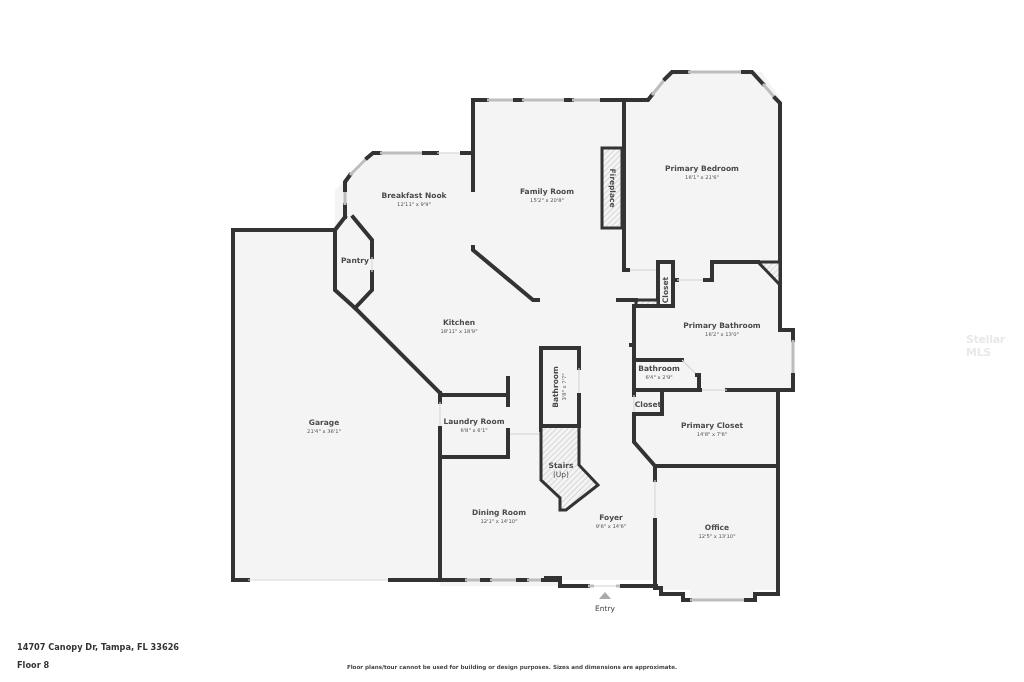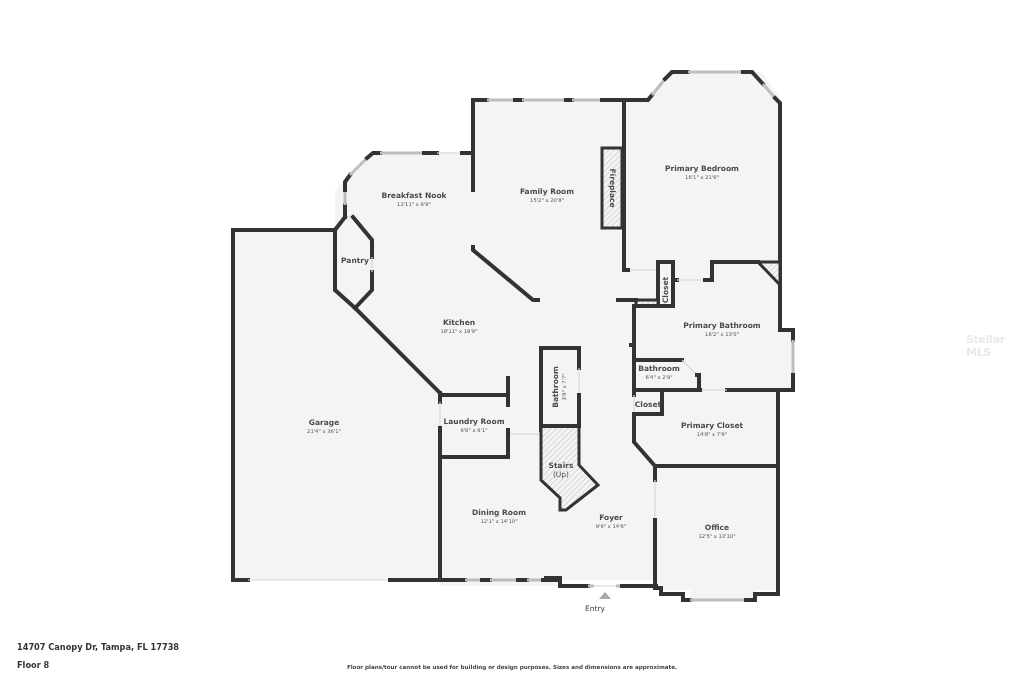--- a/index.html
+++ b/index.html
@@ -10,21 +10,21 @@
   .wall { stroke: #333333; stroke-width: 4; fill: none; stroke-linecap: square; stroke-linejoin: miter; }
   .win { stroke: #bdbdbd; stroke-width: 3; fill: none; }
   .door { stroke: #d8d8d8; stroke-width: 1.2; fill: none; }
   .hatch { fill: url(#hatch); stroke: #333333; stroke-width: 3; }
   .rname { font-family: "DejaVu Sans", sans-serif; font-size: 7.5px; font-weight: bold; fill: #4a4a4a; text-anchor: middle; }
   .rdim  { font-family: "DejaVu Sans", sans-serif; font-size: 5.2px; fill: #555555; text-anchor: middle; }
   .footer-addr { position: absolute; left: 17px; top: 642px; font-size: 8.2px; font-weight: bold; color: #333333; }
   .footer-floor { position: absolute; left: 17px; top: 660px; font-size: 8.2px; font-weight: bold; color: #333333; }
   .disclaimer { position: absolute; left: 0; width: 1024px; top: 664px; text-align: center; font-size: 5.6px; font-weight: bold; color: #444444; }
   .watermark { position: absolute; left: 966px; top: 333px; font-size: 11px; font-weight: bold; color: #e9e9e9; letter-spacing: -0.3px; }
-  .entry-label { position: absolute; left: 585px; top: 604px; width: 40px; text-align: left; font-size: 7.5px; color: #444444; }
+  .entry-label { position: absolute; left: 585px; top: 604px; width: 40px; text-align: center; font-size: 7.5px; color: #444444; }
 </style>
 </head>
 <body>
 
 <svg id="plan" width="1024" height="682" viewBox="0 0 1024 682" xmlns="http://www.w3.org/2000/svg">
   <defs>
     <pattern id="hatch" width="4" height="4" patternUnits="userSpaceOnUse" patternTransform="rotate(45)">
       <rect width="4" height="4" fill="#f4f4f4"></rect>
       <line x1="0" y1="0" x2="0" y2="4" stroke="#bbbbbb" stroke-width="1"></line>
     </pattern>
@@ -215,15 +215,15 @@
     <text class="rname" x="611" y="520">Foyer</text>
     <text class="rdim" x="611" y="528">9'6" x 14'6"</text>
 
     <text class="rname" x="717" y="530">Office</text>
     <text class="rdim" x="717" y="538">12'5" x 13'10"</text>
   </g>
 </svg>
 
 <div class="entry-label">Entry</div>
 <div class="watermark">Stellar MLS</div>
-<div class="footer-addr">14707 Canopy Dr, Tampa, FL 17738</div>
+<div class="footer-addr">14707 Canopy Dr, Tampa, FL 33626</div>
 <div class="footer-floor">Floor 8</div>
 <div class="disclaimer">Floor plans/tour cannot be used for building or design purposes. Sizes and dimensions are approximate.</div>
 
 </body></html>

